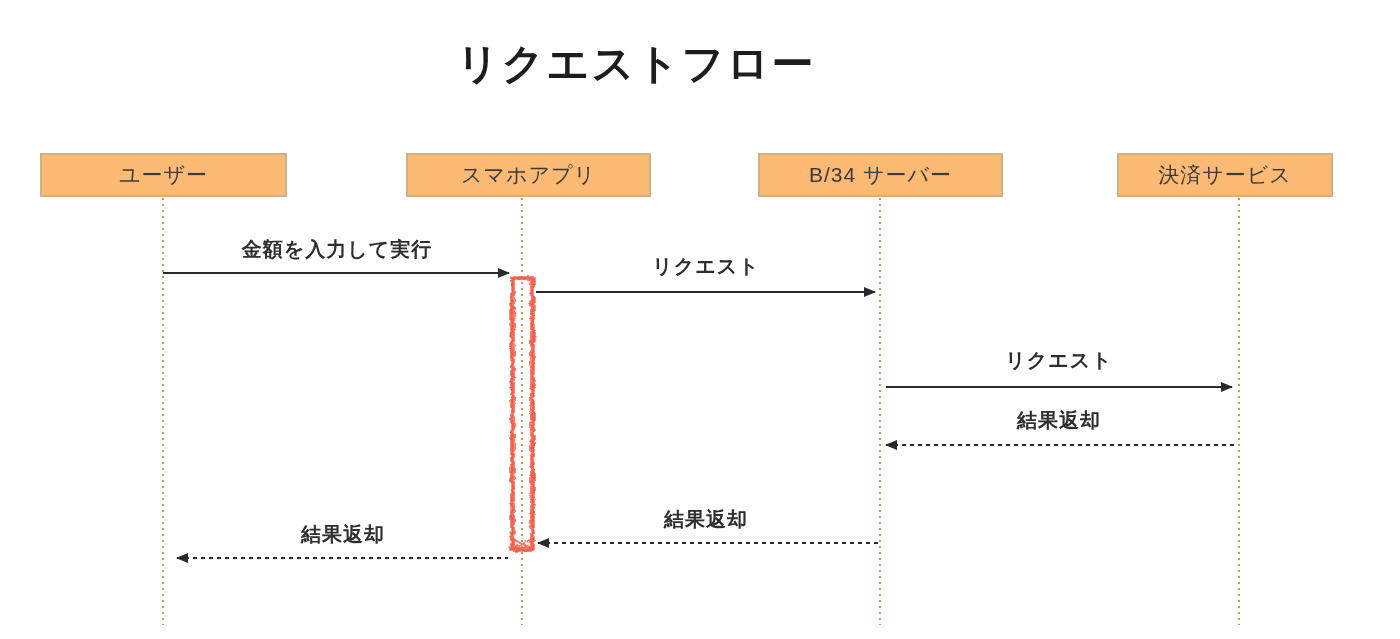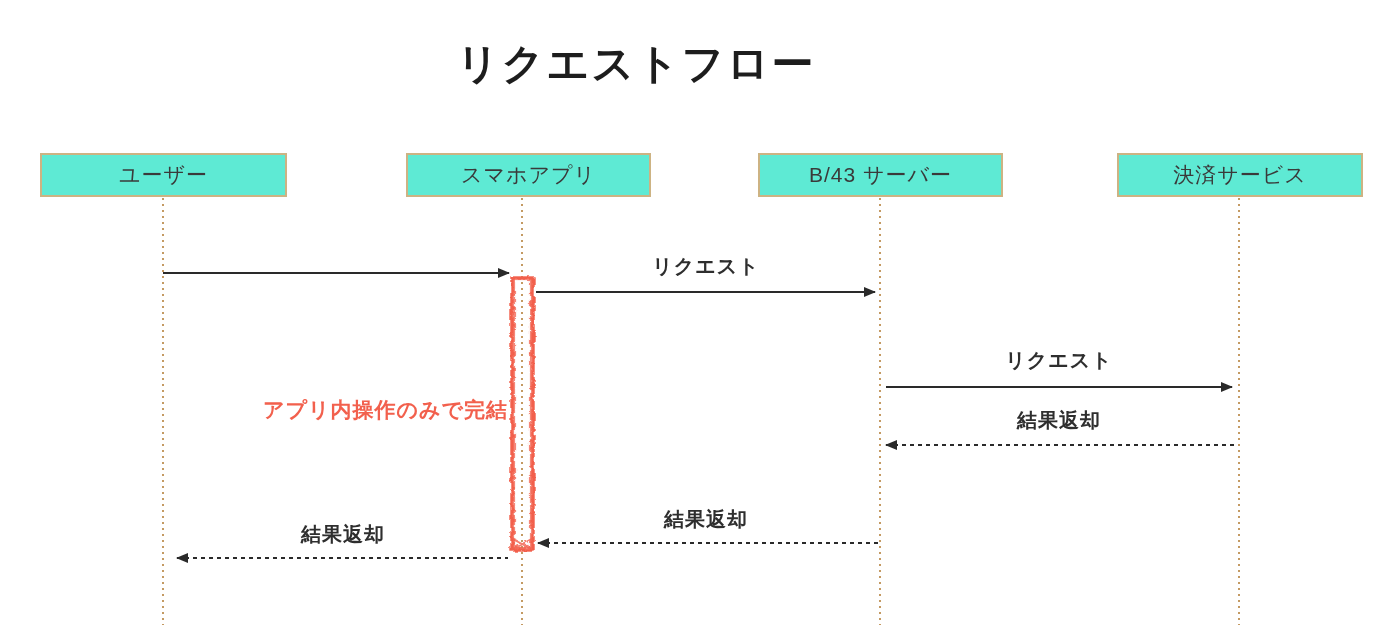--- a/index.html
+++ b/index.html
@@ -25,29 +25,29 @@
     background:repeating-linear-gradient(180deg,#c49a63 0 2px,transparent 2px 6px);
   }
   .ll-user { left:162px; }
   .ll-app  { left:521px; }
   .ll-b43  { left:879px; }
   .ll-pay  { left:1238px; }
 
   
   .pbox {
     position:absolute; top:153px; height:44px;
-    background:#5eead4; border:2px solid #cdb383;
+    background:#fdba74; border:2px solid #cdb383;
     box-sizing:border-box;
     display:flex; align-items:center; justify-content:center;
     font-size:21px; color:#3a3a3a; letter-spacing:1px;
   }
   .p-user { left:40px;   width:247px; }
   .p-app  { left:400px;  width:245px;margin-left:6px; }
   .p-b43  { left:758px;  width:245px; }
-  .p-pay  { left:1117px; width:246px; }
+  .p-pay  { left:1117px; width:216px; }
 
   
   .msg-label {
     position:absolute; width:360px; text-align:center;
     font-size:20px; font-weight:700; color:#2e2e2e; letter-spacing:1px;
   }
   .l1 { left:157px; top:236px; }
   .l2 { left:526px; top:253px; }
   .l3 { left:879px; top:347px; }
   .l4 { left:879px; top:407px; }
@@ -99,52 +99,52 @@
   <div class="lifeline ll-b43"></div>
   <div class="lifeline ll-pay"></div>
 
   <div class="pbox p-user">
     <span>ユーザー</span>
   </div>
   <div class="pbox p-app">
     <span>スマホアプリ</span>
   </div>
   <div class="pbox p-b43">
-    <span>B/43 サーバー</span>
+    <span>B/34 サーバー</span>
   </div>
   <div class="pbox p-pay">
     <span>決済サービス</span>
   </div>
 
   <svg class="activation" width="46" height="296" viewBox="0 0 46 296" aria-hidden="true">
     <defs>
       <filter id="rough" x="-30%" y="-10%" width="160%" height="120%">
         <feTurbulence type="fractalNoise" baseFrequency="0.12 0.18" numOctaves="3" seed="7" result="n"></feTurbulence>
         <feDisplacementMap in="SourceGraphic" in2="n" scale="5"></feDisplacementMap>
       </filter>
     </defs>
     <g filter="url(#rough)">
       <rect x="14" y="10" width="21" height="272" fill="none" stroke="#f2604d" stroke-width="3.4"></rect>
       <rect x="16" y="12" width="17" height="268" fill="none" stroke="#f2604d" stroke-width="2.2" opacity="0.75"></rect>
       <path d="M15 281 L34 271 M15 271 L34 281" stroke="#f2604d" stroke-width="2" opacity="0.8" fill="none"></path>
     </g>
   </svg>
 
+  <div class="msg-label l1">金額を入力して実行</div>
   <div class="line m1 arrow-right"></div>
 
   <div class="msg-label l2">リクエスト</div>
   <div class="line m2 arrow-right"></div>
 
   <div class="msg-label l3">リクエスト</div>
   <div class="line m3 arrow-right"></div>
 
   <div class="msg-label l4">結果返却</div>
   <div class="line dashed m4 arrow-left"></div>
 
   <div class="msg-label l5">結果返却</div>
   <div class="line dashed m5 arrow-left"></div>
 
   <div class="msg-label l6">結果返却</div>
   <div class="line dashed m6 arrow-left"></div>
 
-  <div class="note">アプリ内操作のみで完結</div>
 
 </div>
 
 </body></html>

